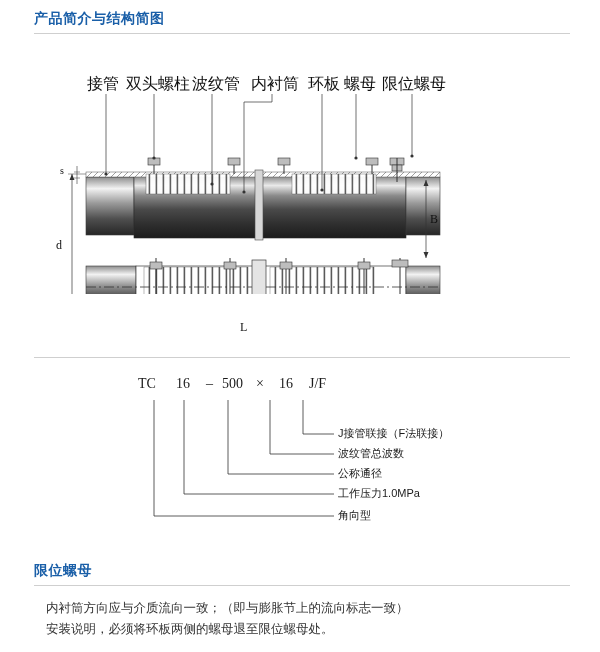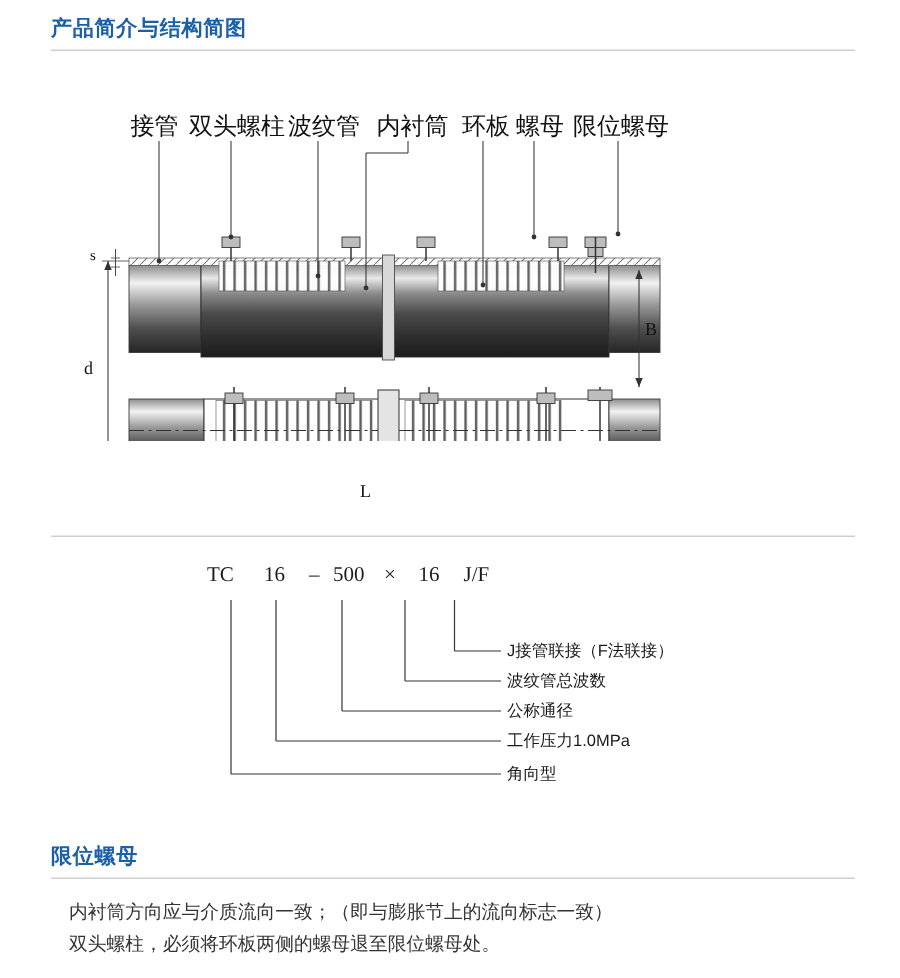--- a/index.html
+++ b/index.html
@@ -279,14 +279,14 @@
   <span class="code-label" style="left:304px; top:132px;">角向型</span>
 </div>
 
 <div id="sec3">
   <div class="section-title">限位螺母</div>
   <div class="title-underline"></div>
 </div>
 
 <div id="notes">
   <div class="note-line">内衬筒方向应与介质流向一致；（即与膨胀节上的流向标志一致）</div>
-  <div class="note-line">双头螺柱，必须将环板两侧的螺母退至限位螺母处。</div>
+  <div class="note-line">安装说明，必须将环板两侧的螺母退至限位螺母处。</div>
 </div>
 
 </body></html>

